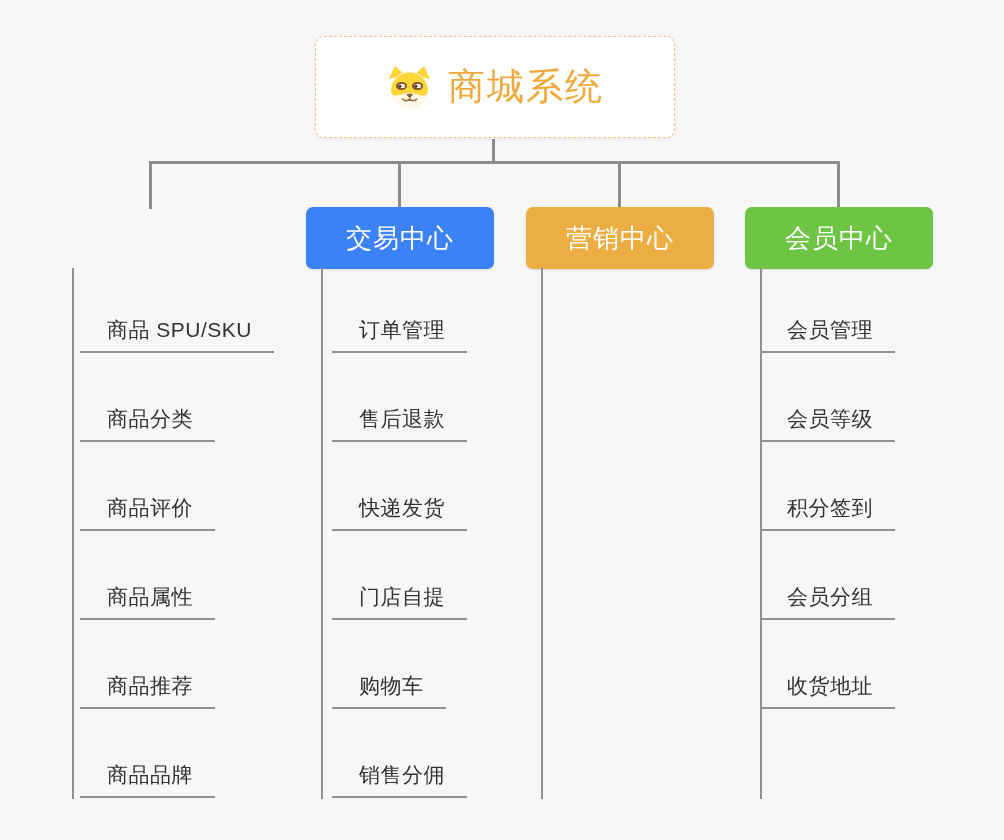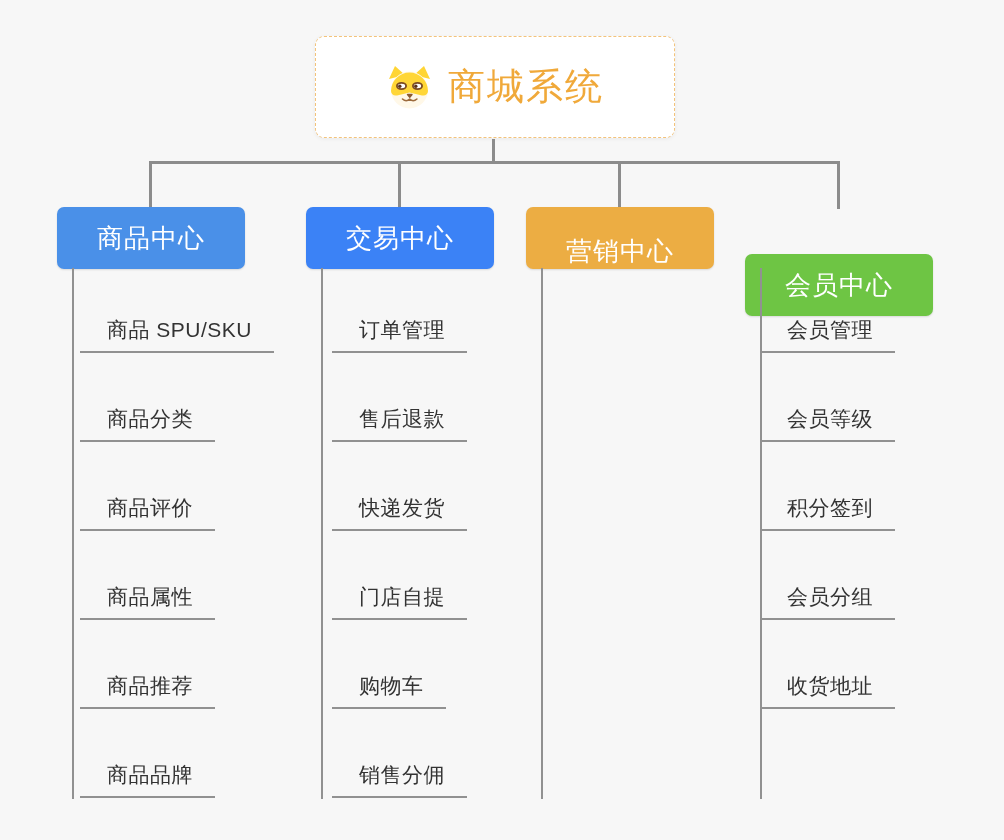--- a/index.html
+++ b/index.html
@@ -39,21 +39,21 @@
   .bstem.c0{left:149px;} .bstem.c1{left:398px;} .bstem.c2{left:618px;} .bstem.c3{left:837px;}
   
   .branch{
     position:absolute;top:207px;width:188px;height:62px;
     border-radius:7px;
     display:flex;align-items:center;justify-content:center;
     color:#ffffff;font-size:26px;letter-spacing:1px;
     box-shadow:0 1px 2px rgba(0,0,0,0.12);
     box-sizing:border-box;
   }
-  .branch.b0{left:57px;} .branch.b1{left:306px;} .branch.b2{left:526px;} .branch.b3{left:745px;margin-top:47px;}
+  .branch.b0{left:57px;} .branch.b1{left:306px;} .branch.b2{left:526px;} .branch.b3{left:745px;}
   
   .trunk{position:absolute;top:268px;width:2px;height:531px;background:#919191;}
   .trunk.t0{left:72px;} .trunk.t1{left:321px;} .trunk.t2{left:541px;} .trunk.t3{left:760px;}
   .leafcol{position:absolute;top:264px;width:230px;}
   .leafcol.l0{left:72px;margin-left:8px;} .leafcol.l1{left:332px;} .leafcol.l2{left:541px;} .leafcol.l3{left:760px;}
   .leaf{
     height:89px;
     display:flex;align-items:flex-end;
     box-sizing:border-box;
   }
@@ -88,27 +88,24 @@
     <span class="root-title">商城系统</span>
   </div>
 
   <div class="line root-stem"></div>
   <div class="line hbar"></div>
   <div class="line bstem c0"></div>
   <div class="line bstem c1"></div>
   <div class="line bstem c2"></div>
   <div class="line bstem c3"></div>
 
-  <div class="branch b0" style="background: rgb(74, 144, 232);">
-    <span>商品中心</span>
-  </div>
   <div class="branch b1" style="background: #3b82f6;">
     <span>交易中心</span>
   </div>
-  <div class="branch b2" style="background: rgb(236, 173, 67); align-items: flex-end;">
+  <div class="branch b2" style="background: rgb(236, 173, 67);">
     <span>营销中心</span>
   </div>
   <div class="branch b3" style="background: rgb(110, 197, 68);">
     <span>会员中心</span>
   </div>
 
   <div class="trunk t0"></div>
   <div class="trunk t1"></div>
   <div class="trunk t2"></div>
   <div class="trunk t3"></div>

